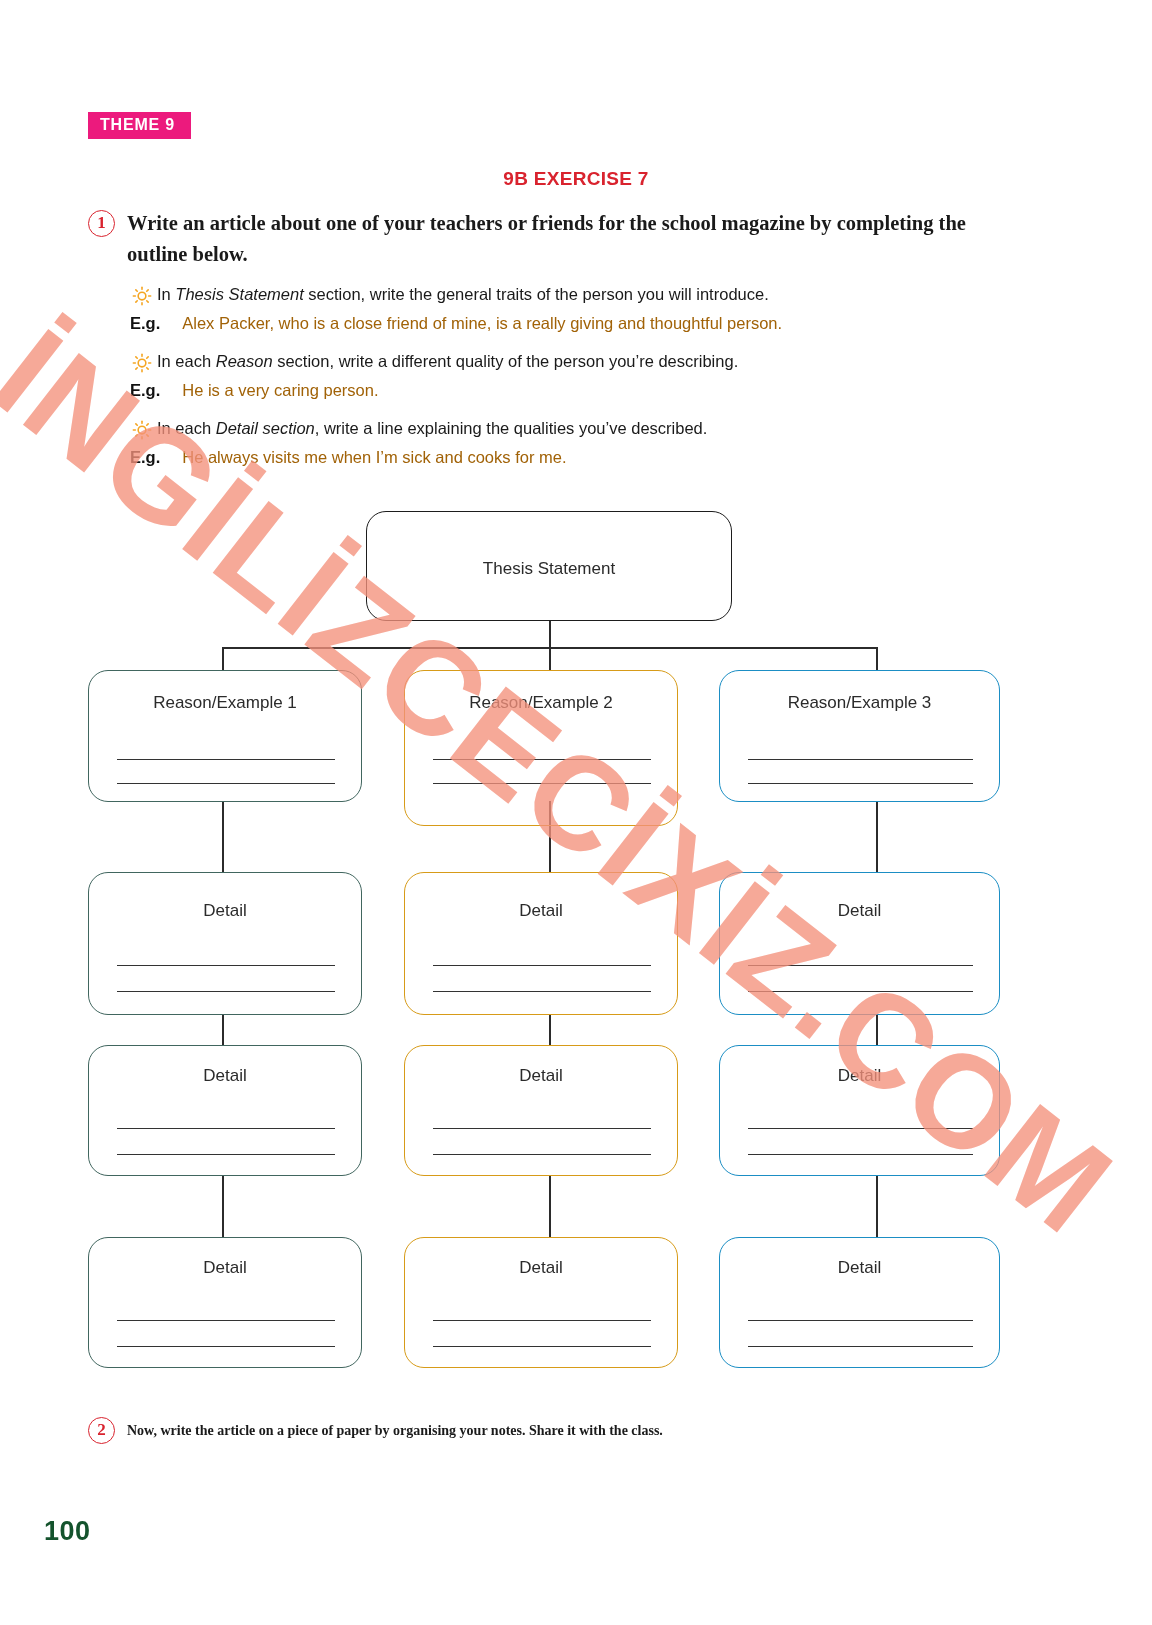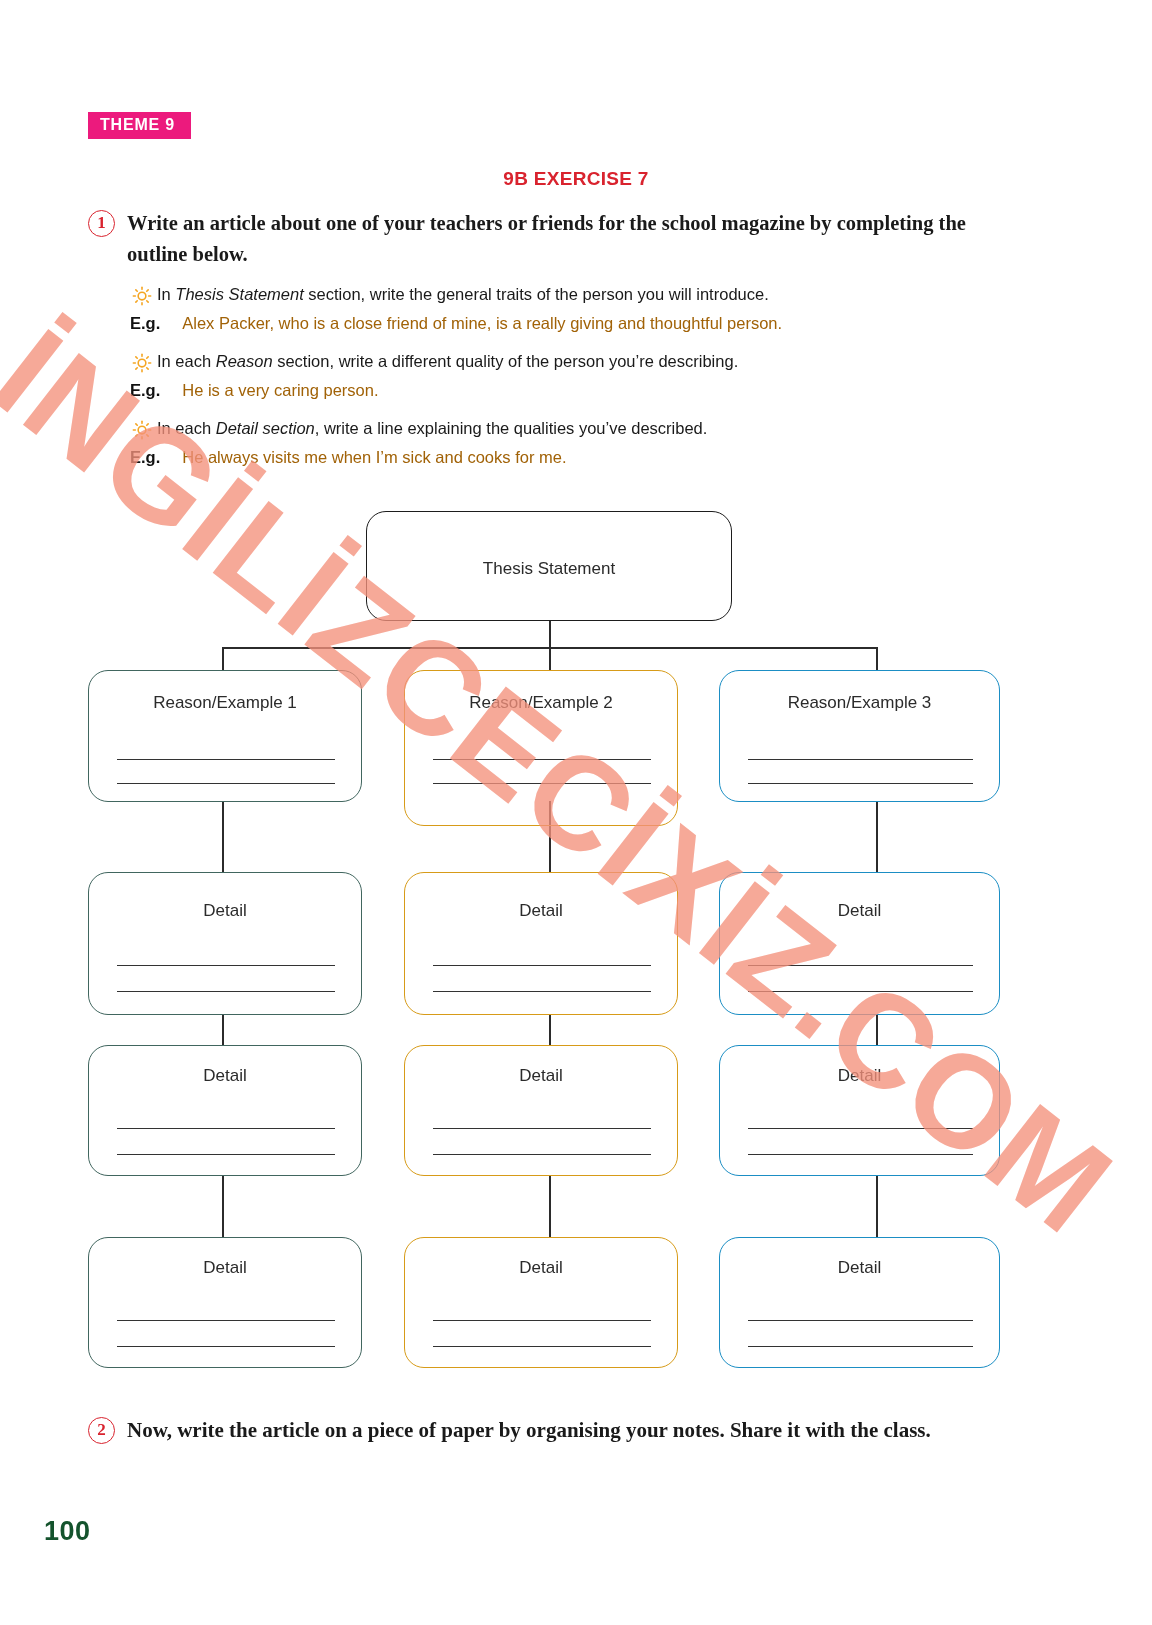--- a/index.html
+++ b/index.html
@@ -83,21 +83,21 @@
   }
   .task-text {
     font-family: "Liberation Serif", serif;
     font-weight: 700;
     font-size: 20.5px;
     line-height: 31px;
     color: #1a1a1a;
   }
   #task1 { left: 88px; top: 208px; width: 880px; }
   #task2 { left: 88px; top: 1415px; width: 1000px; }
-  #task2 .task-text { font-size: 21px; text-align: center; }
+  #task2 .task-text { font-size: 14px; text-align: center; }
 
   
   .bullets {
     position: absolute;
     left: 132px;
     top: 283px;
     width: 860px;
   }
   .bullet-row {
     display: flex;

